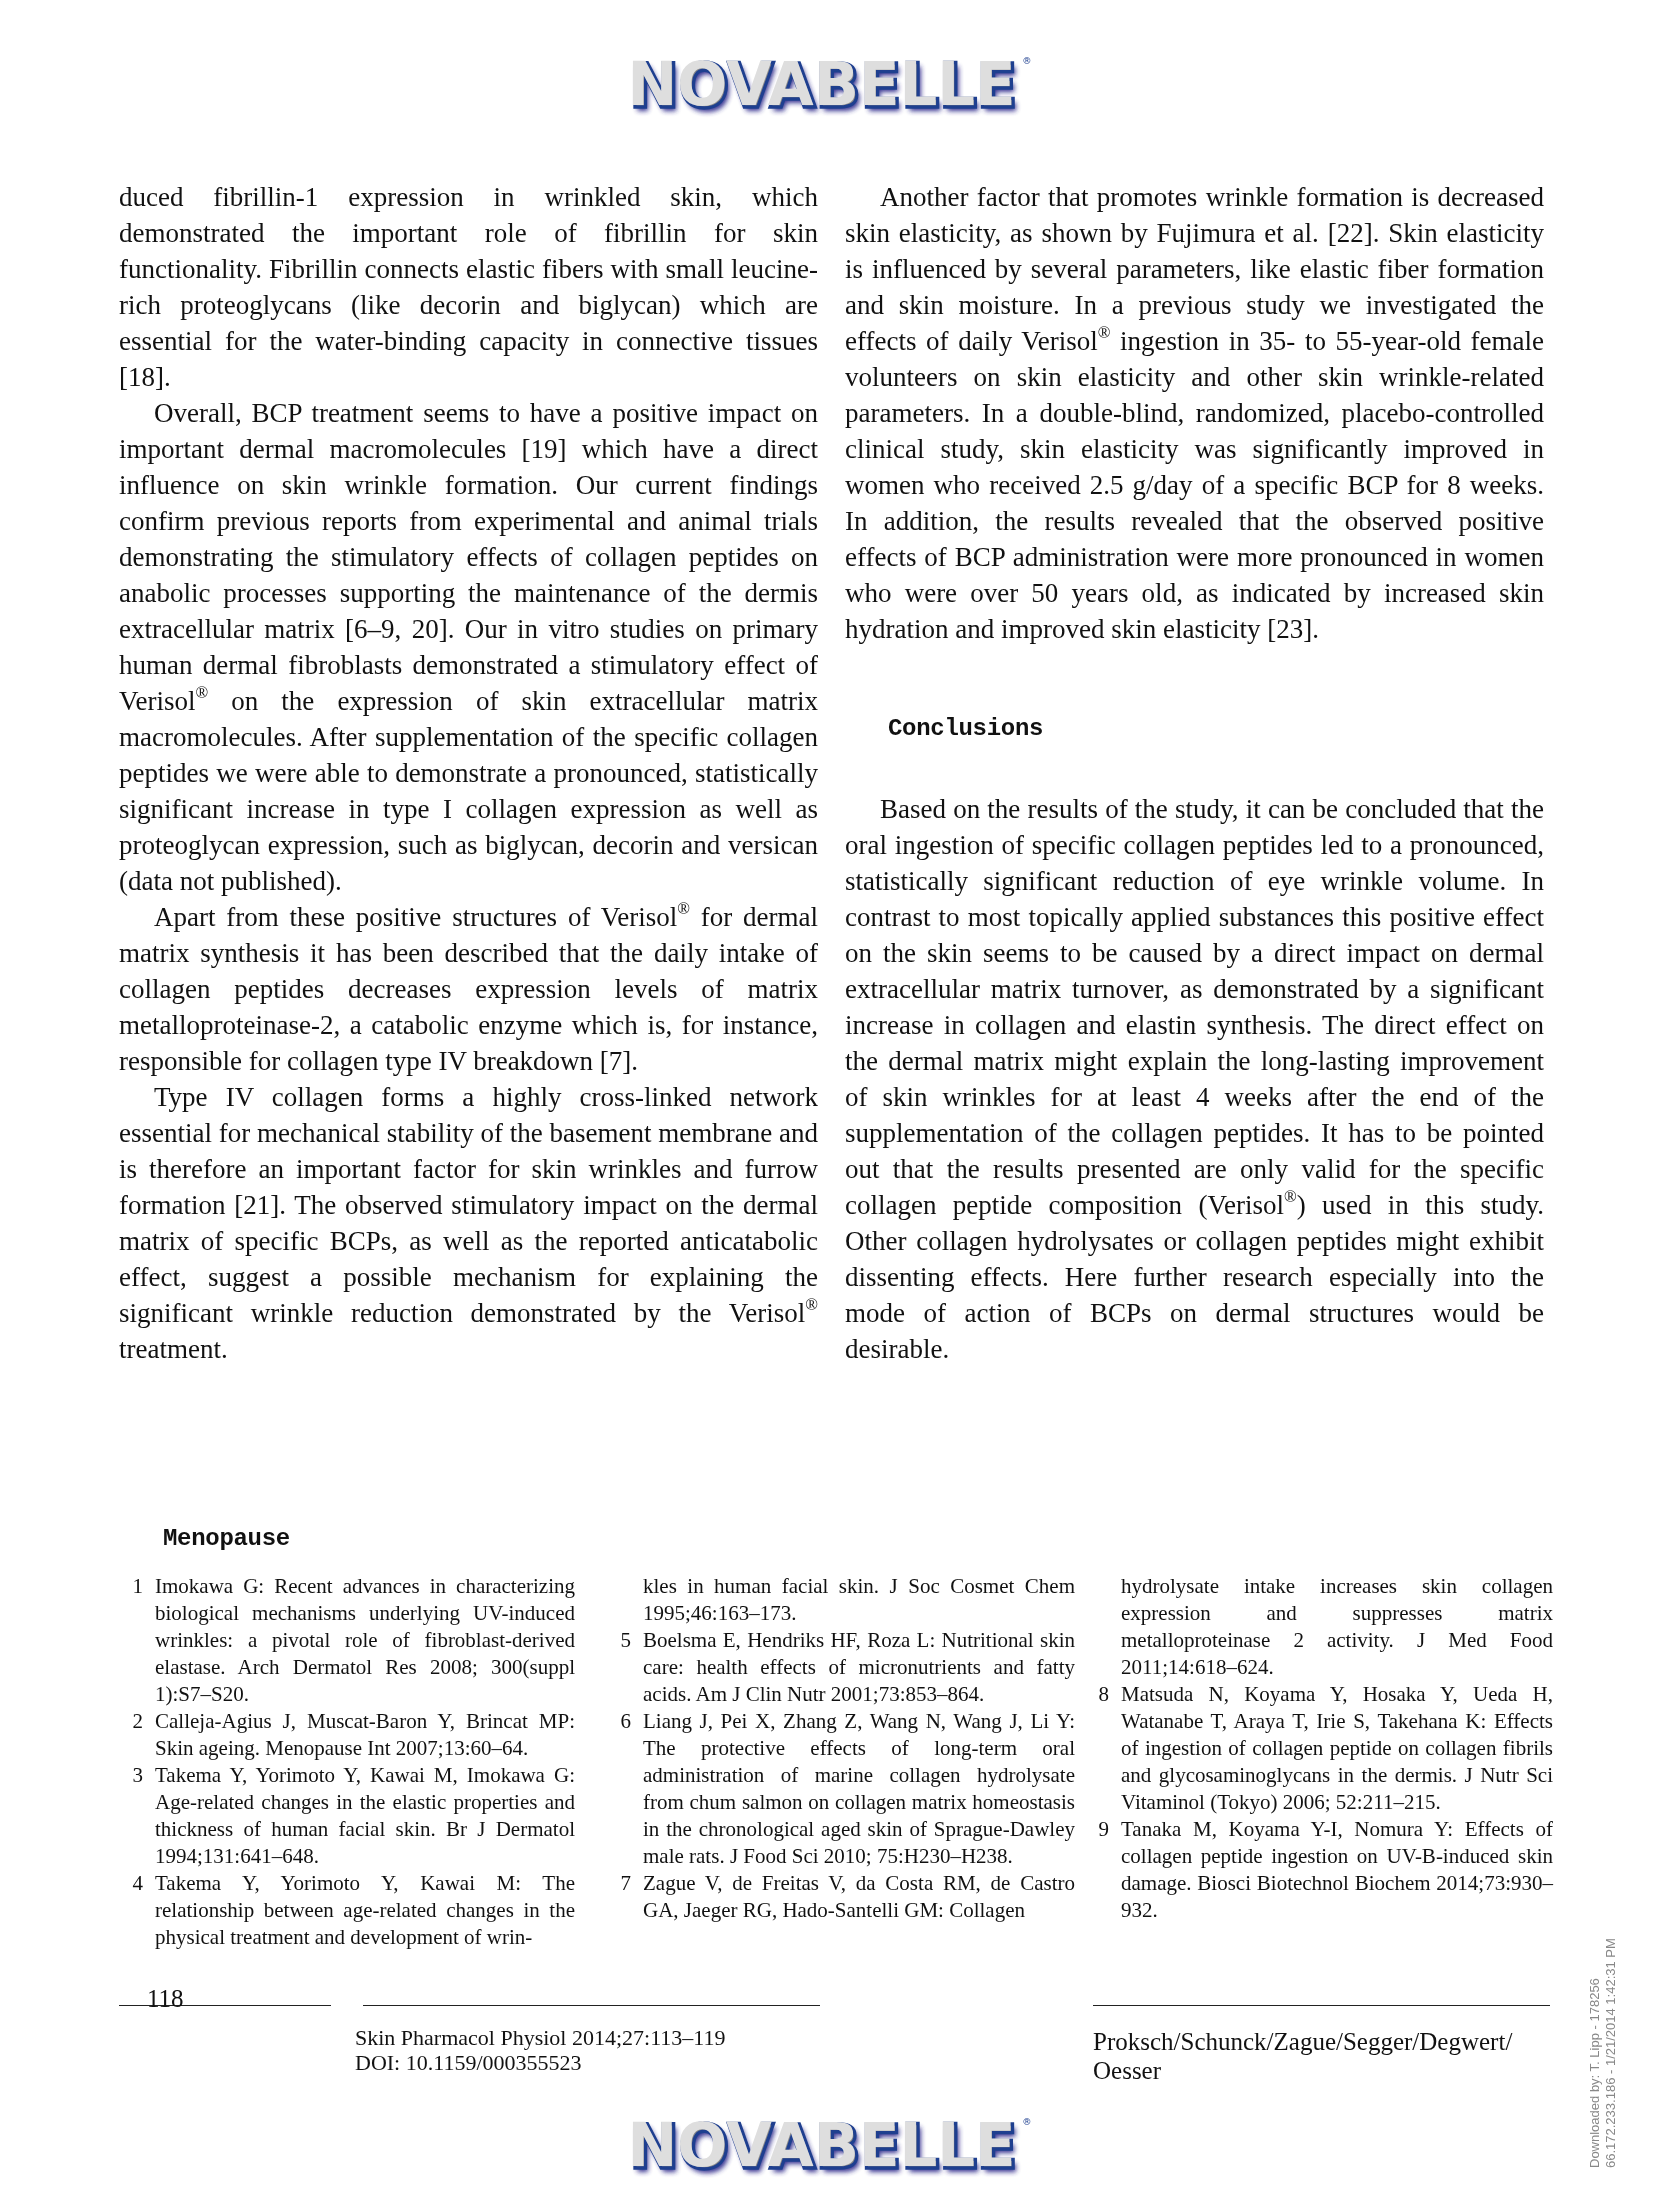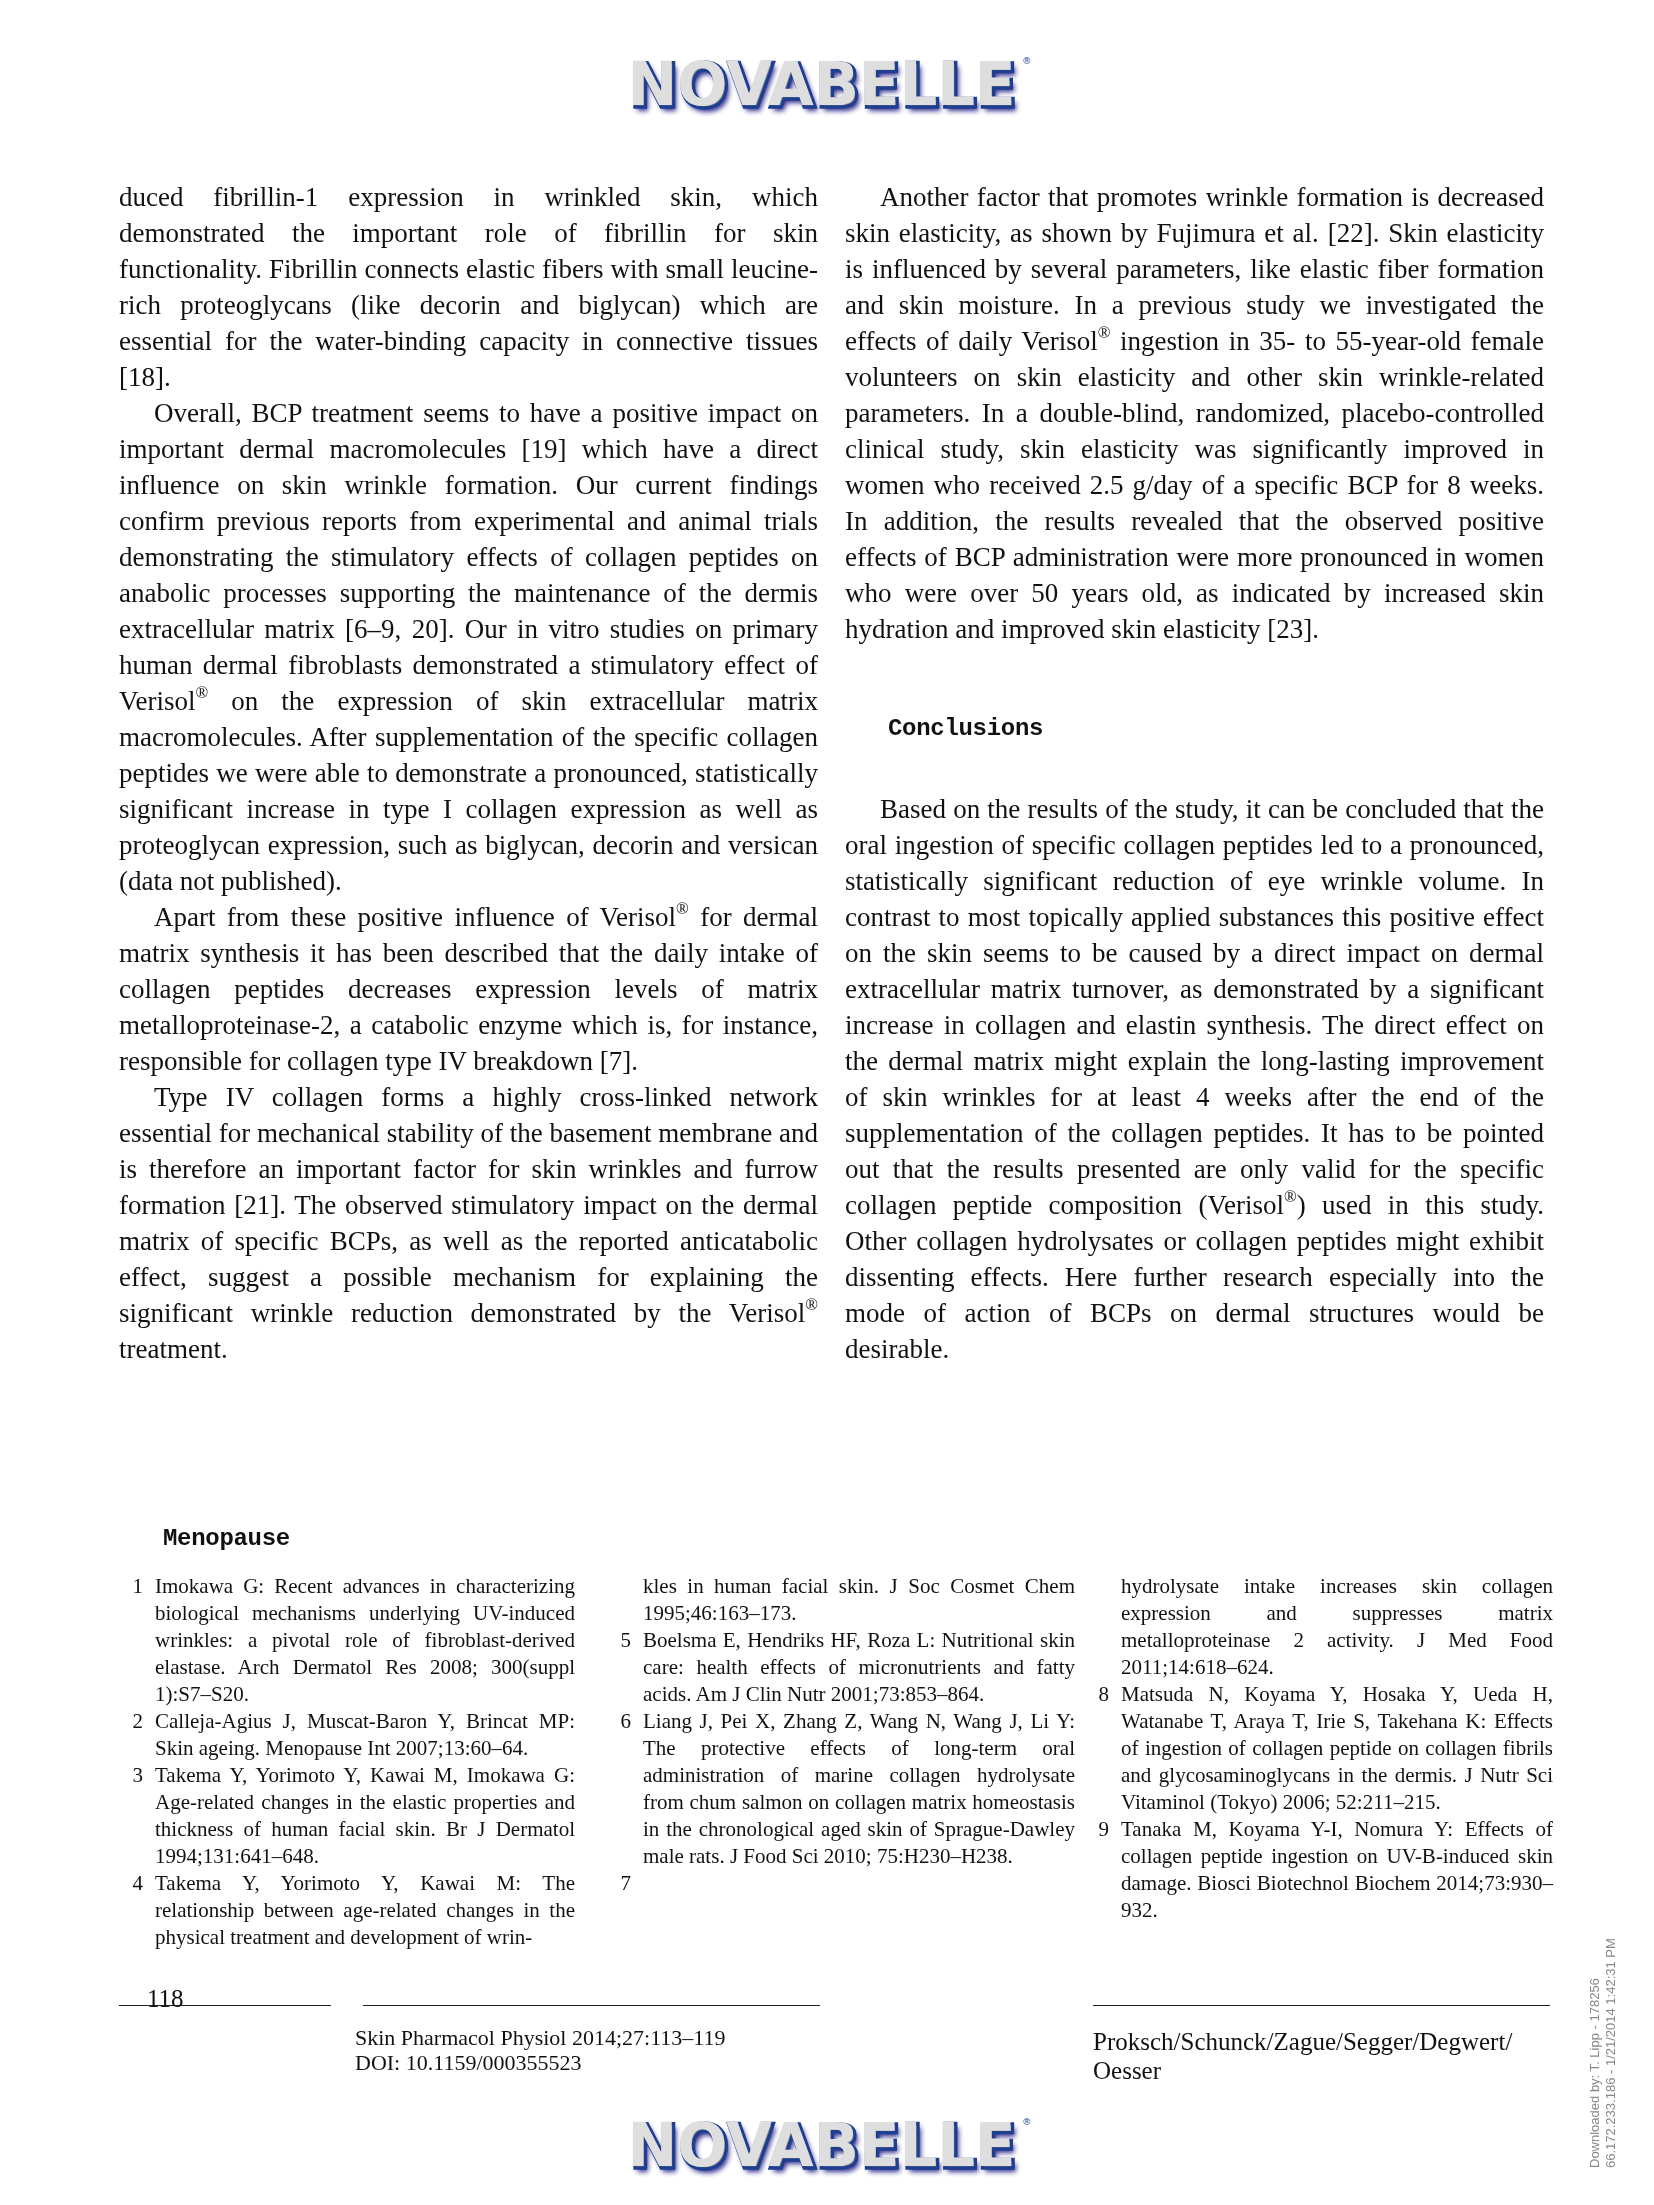--- a/index.html
+++ b/index.html
@@ -59,21 +59,21 @@
     <text x="18" y="96" font-family="DejaVu Sans, sans-serif" font-weight="bold" font-size="92" textLength="585" lengthAdjust="spacingAndGlyphs" fill="#2d2a8c" filter="url(#blurShadow)" opacity="0.95">NOVABELLE</text>
     <text x="14" y="90" font-family="DejaVu Sans, sans-serif" font-weight="bold" font-size="92" textLength="585" lengthAdjust="spacingAndGlyphs" fill="#8a8a8a" stroke="#1e3f8f" stroke-width="5">NOVABELLE</text>
     <text x="11" y="87" font-family="DejaVu Sans, sans-serif" font-weight="bold" font-size="92" textLength="585" lengthAdjust="spacingAndGlyphs" fill="#dedede">NOVABELLE</text>
     <text x="606" y="26" font-family="DejaVu Sans, sans-serif" font-size="14" fill="#1e3f8f">®</text>
   </svg>
 </div>
 
 <div class="col col-left serif">
   <p>duced fibrillin-1 expression in wrinkled skin, which demonstrated the important role of fibrillin for skin functionality. Fibrillin connects elastic fibers with small leucine-rich proteoglycans (like decorin and biglycan) which are essential for the water-binding capacity in connective tissues [18].</p>
   <p class="indent"><span>Overall, BCP treatment seems to have a positive impact on important dermal macromolecules [19] which have a direct influence on skin wrinkle formation. Our current findings confirm previous reports from experimental and animal trials demonstrating the stimulatory effects of collagen peptides on anabolic processes supporting the maintenance of the dermis extracellular matrix [6–9, 20]. Our in vitro studies on primary human dermal fibroblasts demonstrated a stimulatory effect of Verisol</span><sup>®</sup><span> on the expression of skin extracellular matrix macromolecules. After supplementation of the specific collagen peptides we were able to demonstrate a pronounced, statistically significant increase in type I collagen expression as well as proteoglycan expression, such as biglycan, decorin and versican (data not published).</span></p>
-  <p class="indent"><span>Apart from these positive influence of Verisol</span><sup>®</sup><span> for dermal matrix synthesis it has been described that the daily intake of collagen peptides decreases expression levels of matrix metalloproteinase-2, a catabolic enzyme which is, for instance, responsible for collagen type IV breakdown [7].</span></p>
+  <p class="indent"><span>Apart from these positive structures of Verisol</span><sup>®</sup><span> for dermal matrix synthesis it has been described that the daily intake of collagen peptides decreases expression levels of matrix metalloproteinase-2, a catabolic enzyme which is, for instance, responsible for collagen type IV breakdown [7].</span></p>
   <p class="indent"><span>Type IV collagen forms a highly cross-linked network essential for mechanical stability of the basement membrane and is therefore an important factor for skin wrinkles and furrow formation [21]. The observed stimulatory impact on the dermal matrix of specific BCPs, as well as the reported anticatabolic effect, suggest a possible mechanism for explaining the significant wrinkle reduction demonstrated by the Verisol</span><sup>®</sup><span> treatment.</span></p>
 </div>
 
 <div class="col col-right serif">
   <p class="indent"><span>Another factor that promotes wrinkle formation is decreased skin elasticity, as shown by Fujimura et al. [22]. Skin elasticity is influenced by several parameters, like elastic fiber formation and skin moisture. In a previous study we investigated the effects of daily Verisol</span><sup>®</sup><span> ingestion in 35- to 55-year-old female volunteers on skin elasticity and other skin wrinkle-related parameters. In a double-blind, randomized, placebo-controlled clinical study, skin elasticity was significantly improved in women who received 2.5 g/day of a specific BCP for 8 weeks. In addition, the results revealed that the observed positive effects of BCP administration were more pronounced in women who were over 50 years old, as indicated by increased skin hydration and improved skin elasticity [23].</span></p>
   <h2 class="section-heading conclusions-heading">Conclusions</h2>
   <p class="indent"><span>Based on the results of the study, it can be concluded that the oral ingestion of specific collagen peptides led to a pronounced, statistically significant reduction of eye wrinkle volume. In contrast to most topically applied substances this positive effect on the skin seems to be caused by a direct impact on dermal extracellular matrix turnover, as demonstrated by a significant increase in collagen and elastin synthesis. The direct effect on the dermal matrix might explain the long-lasting improvement of skin wrinkles for at least 4 weeks after the end of the supplementation of the collagen peptides. It has to be pointed out that the results presented are only valid for the specific collagen peptide composition (Verisol</span><sup>®</sup><span>) used in this study. Other collagen hydrolysates or collagen peptides might exhibit dissenting effects. Here further research especially into the mode of action of BCPs on dermal structures would be desirable.</span></p>
 </div>
 
 <h2 class="section-heading refs-heading" style="padding-left:0">Menopause</h2>
@@ -82,21 +82,21 @@
   <p class="ref"><span class="num">1</span><span>Imokawa G: Recent advances in characterizing biological mechanisms underlying UV-induced wrinkles: a pivotal role of fibroblast-derived elastase. Arch Dermatol Res 2008; 300(suppl 1):S7–S20.</span></p>
   <p class="ref"><span class="num">2</span><span>Calleja-Agius J, Muscat-Baron Y, Brincat MP: Skin ageing. Menopause Int 2007;13:60–64.</span></p>
   <p class="ref"><span class="num">3</span><span>Takema Y, Yorimoto Y, Kawai M, Imokawa G: Age-related changes in the elastic properties and thickness of human facial skin. Br J Dermatol 1994;131:641–648.</span></p>
   <p class="ref"><span class="num">4</span><span>Takema Y, Yorimoto Y, Kawai M: The relationship between age-related changes in the physical treatment and development of wrin-</span></p>
 </div>
 
 <div class="refs refs-col2 serif">
   <p class="ref cont"><span>kles in human facial skin. J Soc Cosmet Chem 1995;46:163–173.</span></p>
   <p class="ref"><span class="num">5</span><span>Boelsma E, Hendriks HF, Roza L: Nutritional skin care: health effects of micronutrients and fatty acids. Am J Clin Nutr 2001;73:853–864.</span></p>
   <p class="ref"><span class="num">6</span><span>Liang J, Pei X, Zhang Z, Wang N, Wang J, Li Y: The protective effects of long-term oral administration of marine collagen hydrolysate from chum salmon on collagen matrix homeostasis in the chronological aged skin of Sprague-Dawley male rats. J Food Sci 2010; 75:H230–H238.</span></p>
-  <p class="ref"><span class="num">7</span></p>
+  <p class="ref"><span class="num">7</span><span>Zague V, de Freitas V, da Costa RM, de Castro GA, Jaeger RG, Hado-Santelli GM: Collagen</span></p>
 </div>
 
 <div class="refs refs-col3 serif">
   <p class="ref cont"><span>hydrolysate intake increases skin collagen expression and suppresses matrix metalloproteinase 2 activity. J Med Food 2011;14:618–624.</span></p>
   <p class="ref"><span class="num">8</span><span>Matsuda N, Koyama Y, Hosaka Y, Ueda H, Watanabe T, Araya T, Irie S, Takehana K: Effects of ingestion of collagen peptide on collagen fibrils and glycosaminoglycans in the dermis. J Nutr Sci Vitaminol (Tokyo) 2006; 52:211–215.</span></p>
   <p class="ref"><span class="num">9</span><span>Tanaka M, Koyama Y-I, Nomura Y: Effects of collagen peptide ingestion on UV-B-induced skin damage. Biosci Biotechnol Biochem 2014;73:930–932.</span></p>
 </div>
 
 <div class="rule rule-1"></div>
 <div class="rule rule-2"></div>

